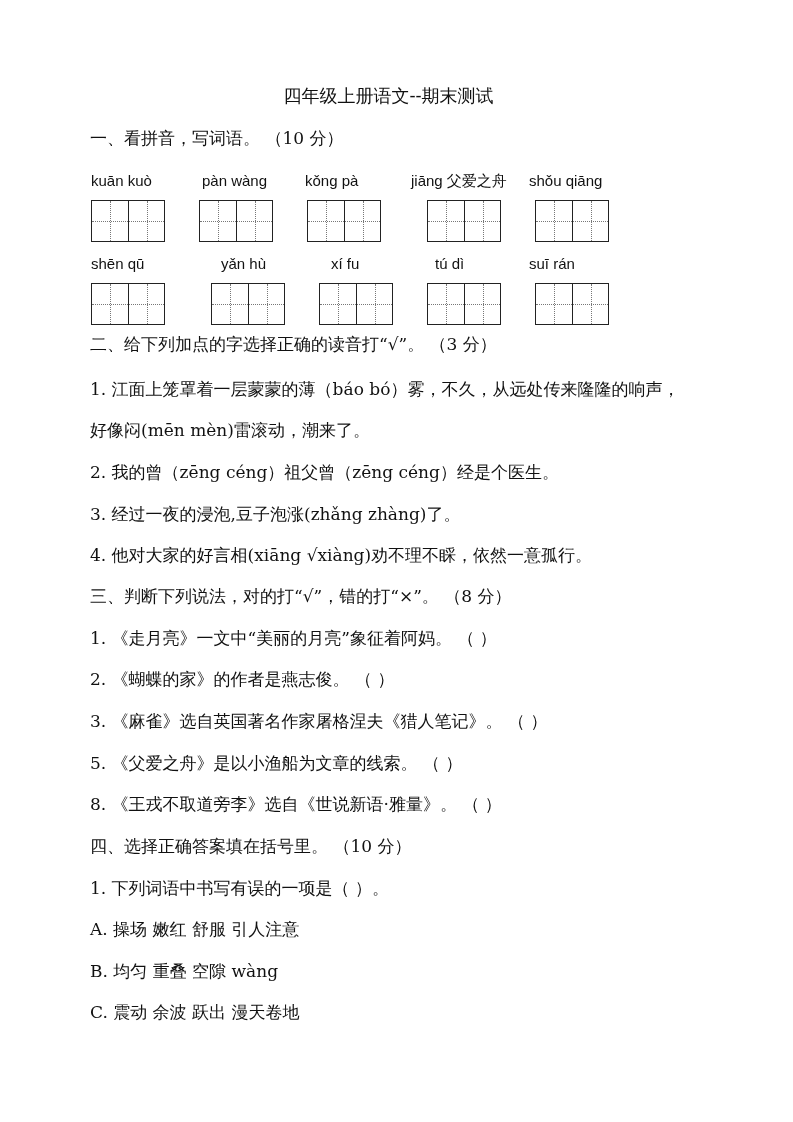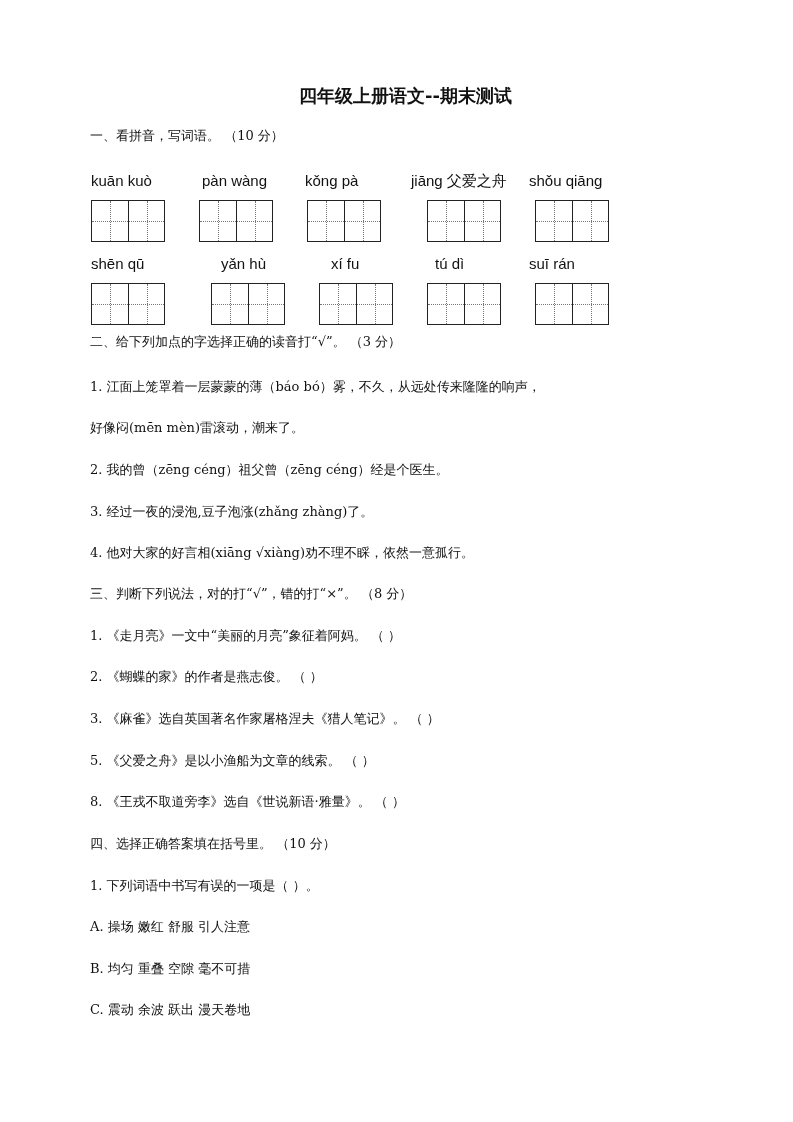--- a/index.html
+++ b/index.html
@@ -1,20 +1,20 @@
 <!DOCTYPE html>
 <html><head>
 <meta charset="utf-8">
 <style>
   html, body { margin: 0; padding: 0; background: #ffffff; }
   body { width: 793px; height: 1122px; position: relative; overflow: hidden;
          font-family: "DejaVu Serif", "Liberation Serif", serif; color: #111; }
   .abs { position: absolute; white-space: nowrap; }
-  .title { top: 84px; left: 17px; width: 777px; text-align: center; font-size: 18px; font-weight: bold; }
-  .line { left: 90px; font-size: 13px; }
+  .title { top: 84px; left: 0; width: 777px; text-align: center; font-size: 18px; }
+  .line { left: 90px; font-size: 17px; }
   .py { font-size: 15px; font-family: Liberation Sans, sans-serif; }
   .grid { position: absolute; height: 42px; display: flex; border: 1px solid #222; box-sizing: border-box; }
   .cell { width: 36px; height: 40px; position: relative; box-sizing: border-box; }
   .cell + .cell { border-left: 1px solid #222; }
   .cell::before { content: ""; position: absolute; left: 50%; top: 0; bottom: 0; border-left: 1px dotted #777; }
   .cell::after { content: ""; position: absolute; top: 50%; left: 0; right: 0; border-top: 1px dotted #777; }
 </style>
 </head>
 <body>
 
@@ -86,14 +86,14 @@
 <div class="abs line" style="top:585px">三、判断下列说法，对的打“√”，错的打“×”。 （8 分）</div>
 <div class="abs line" style="top:627px">1. 《走月亮》一文中“美丽的月亮”象征着阿妈。 （   ）</div>
 <div class="abs line" style="top:668px">2. 《蝴蝶的家》的作者是燕志俊。 （   ）</div>
 <div class="abs line" style="top:710px">3. 《麻雀》选自英国著名作家屠格涅夫《猎人笔记》。 （   ）</div>
 <div class="abs line" style="top:752px">5. 《父爱之舟》是以小渔船为文章的线索。 （   ）</div>
 <div class="abs line" style="top:793px">8. 《王戎不取道旁李》选自《世说新语·雅量》。 （   ）</div>
 
 <div class="abs line" style="top:835px">四、选择正确答案填在括号里。 （10 分）</div>
 <div class="abs line" style="top:877px">1.  下列词语中书写有误的一项是（      ）。</div>
 <div class="abs line" style="top:918px">A.  操场   嫩红   舒服   引人注意</div>
-<div class="abs line" style="top:960px">B.  均匀   重叠   空隙   毫不可措</div>
+<div class="abs line" style="top:960px">B.  均匀   重叠   空隙   wàng</div>
 <div class="abs line" style="top:1001px">C.  震动   余波   跃出   漫天卷地</div>
 
 </body></html>

